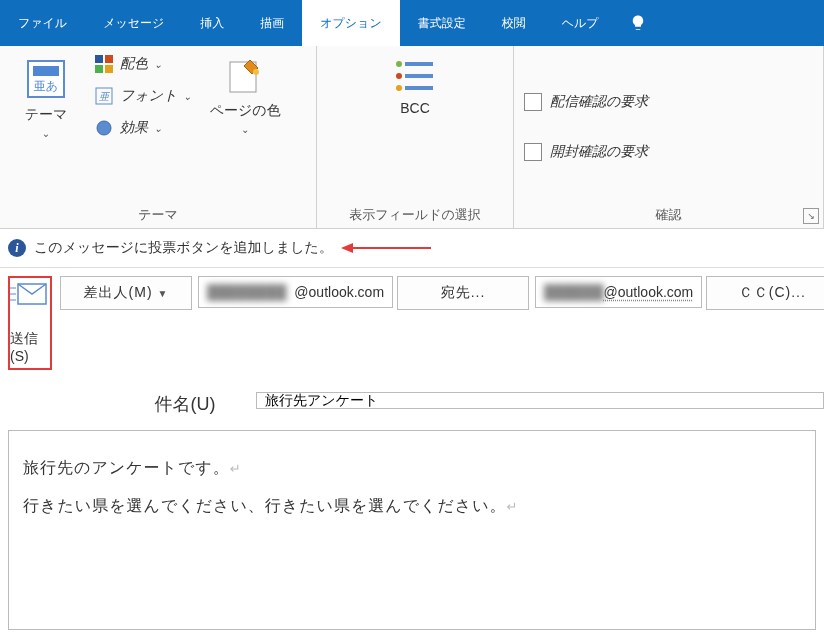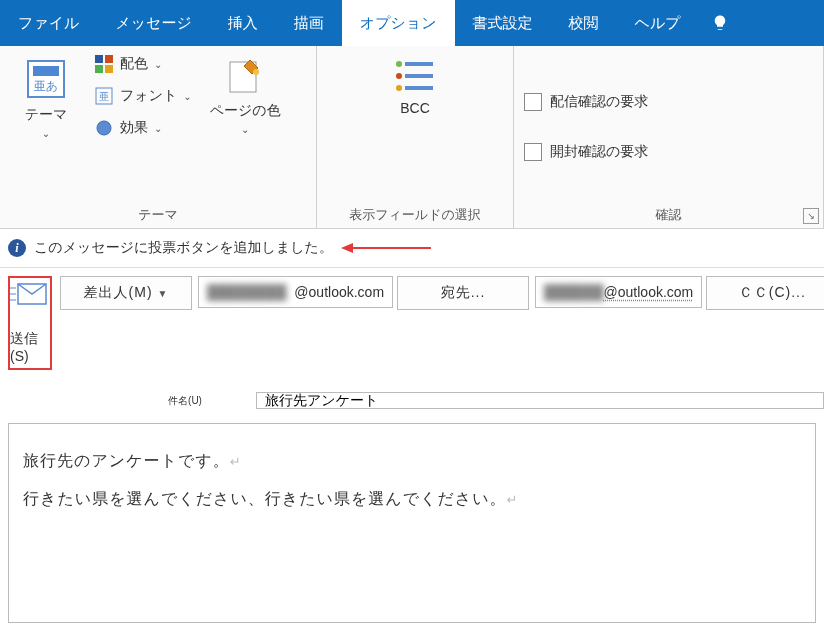--- a/index.html
+++ b/index.html
@@ -15,21 +15,21 @@
       display: flex;
       background: #106ebe;
       color: #fff;
       height: 46px;
       align-items: stretch;
     }
     .tab {
       padding: 4px 18px;
       display: flex;
       align-items: center;
-      font-size: 15px;
+      font-size: 12px;
       cursor: pointer;
       text-align: center;
     }
     .tab.active {
       background: #fff;
       color: #106ebe;
     }
     .help-icon-tab {
       display:flex;
       align-items:center;
@@ -79,20 +79,21 @@
     }
     .drop-caret {
       font-size: 10px;
       color:#555;
     }
     .side-stack {
       display:flex;
       flex-direction:column;
       gap:8px;
       justify-content:space-between;
+      font-style:italic;
     }
     .side-item {
       display:flex;
       align-items:center;
       gap:6px;
       padding: 2px 4px;
       cursor:pointer;
       font-size:14px;
     }
     .icon-box {
@@ -220,21 +221,21 @@
       text-decoration: underline dotted #888;
       text-underline-offset: 3px;
     }
     
     .subject-row { margin-top:14px; margin-left:120px; display:flex; gap:6px;}
     .subject-label {
       width:130px;
       display:flex;
       align-items:center;
       justify-content:center;
-      font-size:10px;
+      font-size:18px;
     }
     .subject-input {
       flex:1;
       border:1px solid #bbb;
       height:17px;
       padding:0 8px;
       font-size:14px;
       box-sizing:border-box;
     }
     

